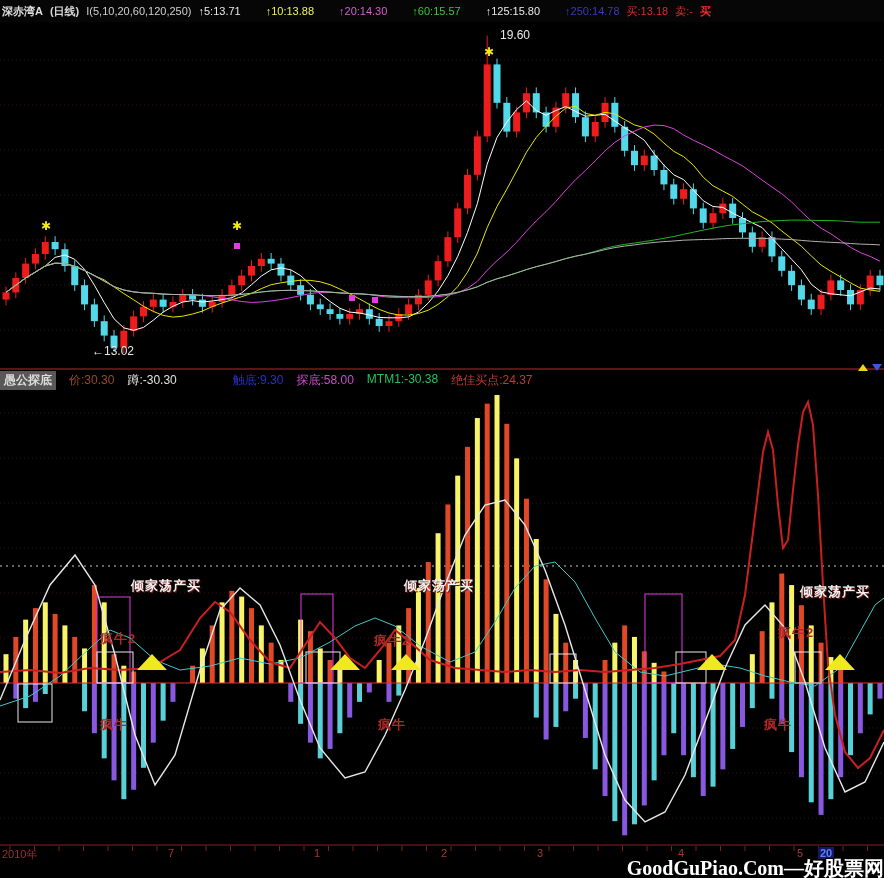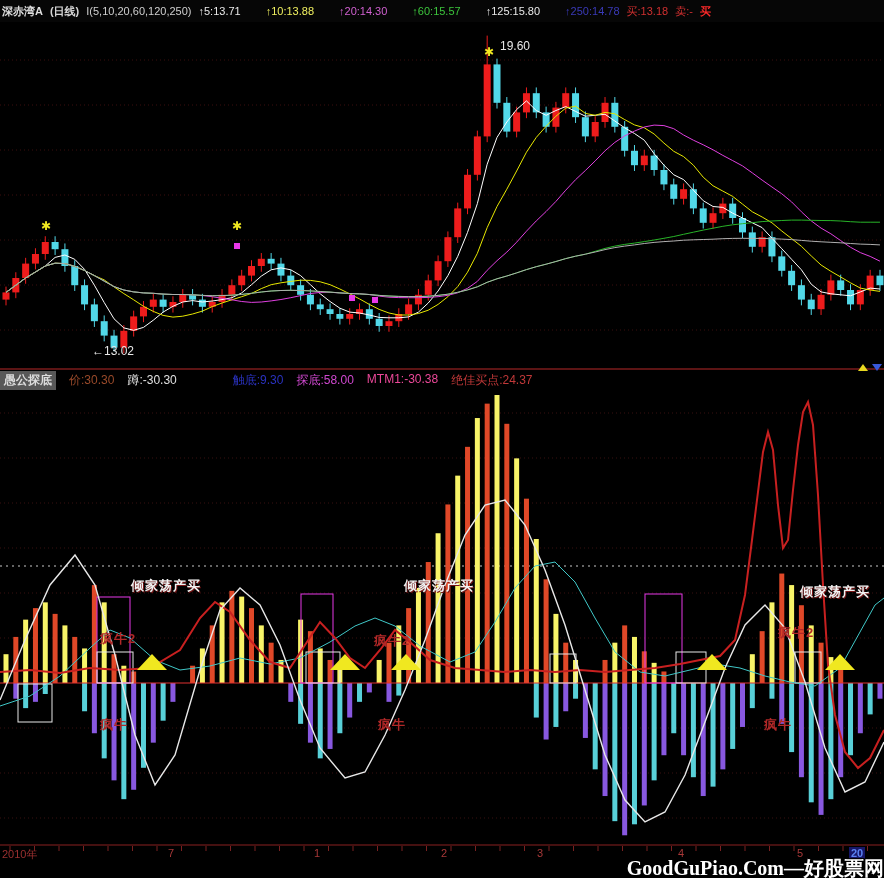--- a/index.html
+++ b/index.html
@@ -465,31 +465,31 @@
         <span style="color: rgb(60, 196, 60);">↑60:15.57</span>
         <span style="color: rgb(232, 232, 232);">↑125:15.80</span>
         <span style="color: rgb(58, 58, 184);">↑250:14.78</span>
       </span>
     <span class="t bid">买:13.18</span>
     <span class="t ask">卖:-</span>
     <span class="t flag">买</span>
   </div>
 
 
-  <div class="price-label" style="left:500px;top:39px;text-align:right;">19.60</div>
+  <div class="price-label" style="left:500px;top:28px;text-align:right;">19.60</div>
   <div class="price-label" style="left:92px;top:344px;">←13.02</div>
 
   <div id="ind-header">
     <span id="ind-title">愚公探底</span>
     <span id="ind-fields" style="display:flex;gap:13px;">
         <span style="color: rgb(154, 74, 42);">价:30.30</span>
         <span style="color: rgb(224, 224, 224);">蹲:-30.30</span>
         <span style="color: rgb(42, 50, 192); margin-left: 43px;">触底:9.30</span>
         <span style="color: rgb(208, 72, 208);">探底:58.00</span>
-        <span style="color: #ec4899; text-align: right;">MTM1:-30.38</span>
+        <span style="color: #22c55e; text-align: right;">MTM1:-30.38</span>
         <span style="color: rgb(192, 56, 56);">绝佳买点:24.37</span>
       </span>
   </div>
 
   <div id="ind-labels">
       <div class="buy-label" style="left: 103px; top: 577px;">倾家荡产买</div>
       <div class="buy-label" style="left: 376px; top: 577px;">倾家荡产买</div>
       <div class="buy-label" style="left: 772px; top: 583px;">倾家荡产买</div>
       <div class="fn-label" style="left: 100px; top: 630px;">疯牛2</div>
       <div class="fn-label" style="left: 374px; top: 632px;">疯牛2</div>
@@ -500,18 +500,18 @@
     </div>
 
   <div id="timeline">
       <span class="tl-item tl-year" style="left: 2px;">2010年</span>
       <span class="tl-item " style="left: 168px;">7</span>
       <span class="tl-item " style="left: 314px;">1</span>
       <span class="tl-item " style="left: 441px;">2</span>
       <span class="tl-item " style="left: 537px;">3</span>
       <span class="tl-item " style="left: 678px;">4</span>
       <span class="tl-item " style="left: 797px;">5</span>
-      <span class="tl-item tl-next" style="left: 849px;">20</span>
+      <span class="tl-item tl-next" style="left: 818px;">20</span>
     </div>
 
   <div id="wm-bottom">GoodGuPiao.Com—好股票网</div>
 
 </div>
 
 </body></html>

